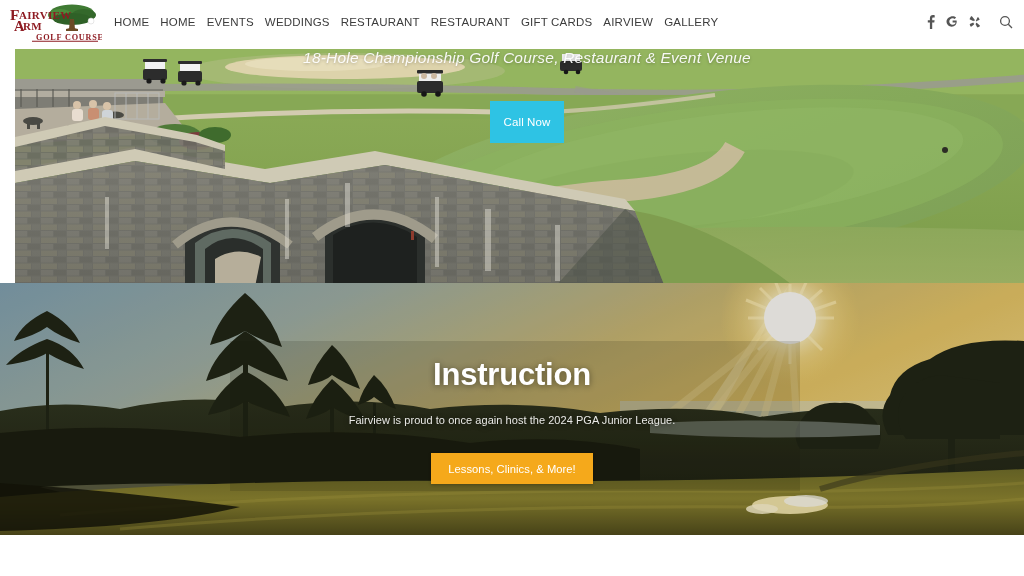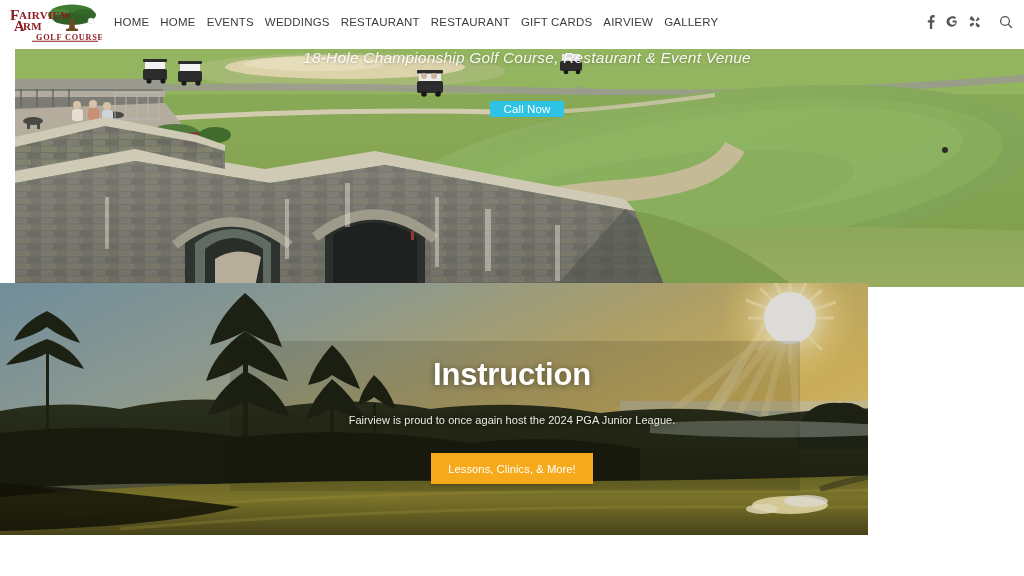--- a/index.html
+++ b/index.html
@@ -80,36 +80,36 @@
     font-size: 15.5px;
     color: rgba(255,255,255,.93);
     letter-spacing: .2px;
     text-shadow: 0 1px 3px rgba(0,0,0,.25);
     z-index: 12;
     pointer-events: none;
   }
   .btn-call {
     position: absolute;
     left: 475px; top: 52px;
-    width: 74px; height: 16px;
+    width: 74px; height: 42px;
     background: #2ec3e4;
     color: #ffffff;
     font-size: 11.5px;
     font-family: "Liberation Sans", sans-serif;
     display: flex; align-items: center; justify-content: center;
     border: none; cursor: pointer;
     z-index: 14;
     letter-spacing: .1px;
   }
 
   
   .hero2 {
     position: absolute;
     top: 283px; left: 0;
-    width: 868px; height: 252px;
+    width: 1024px; height: 252px;
     overflow: hidden;
     background: #1d2518;
   }
   .hero2 svg.scene { position: absolute; top: 0; left: 0; display: block; }
 
   .hero2-inner {
     position: absolute; left: 0; top: 0;
     width: 1024px; height: 252px;
     z-index: 20;
   }

